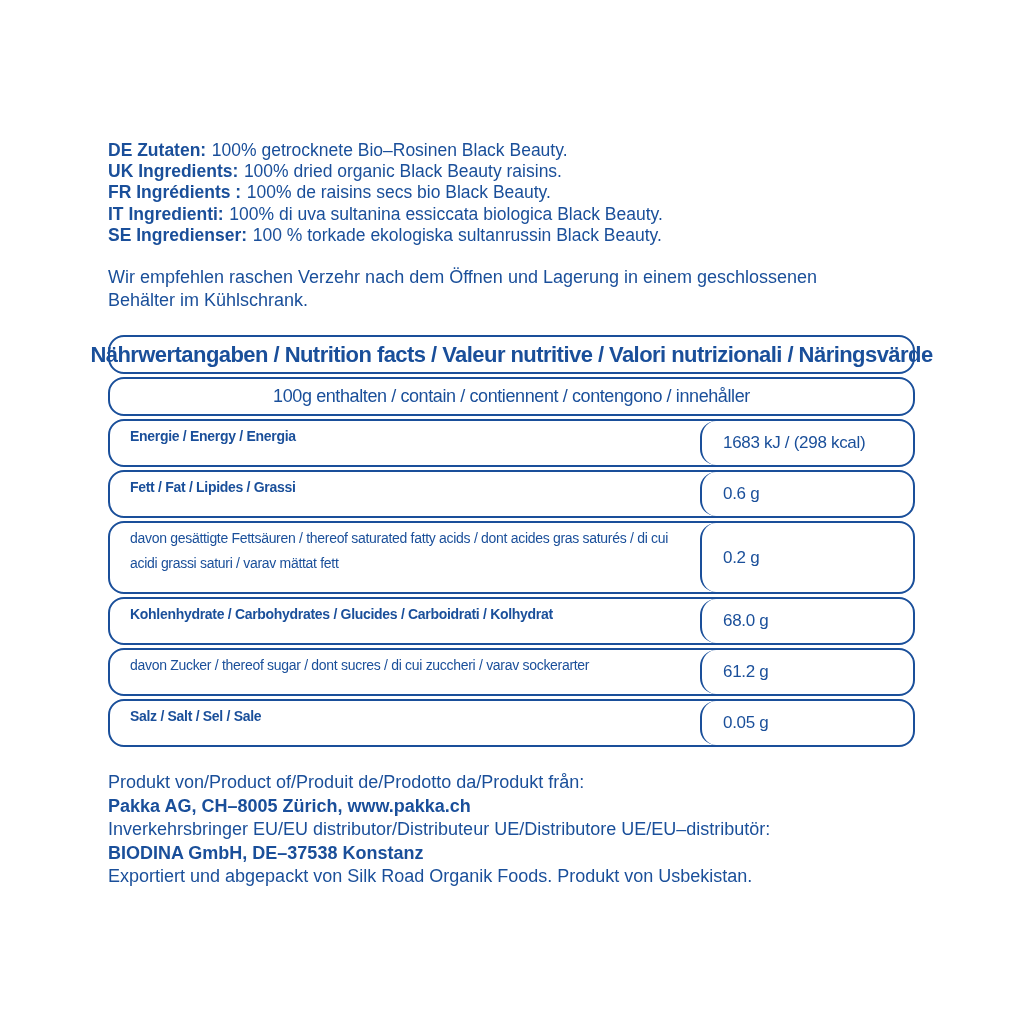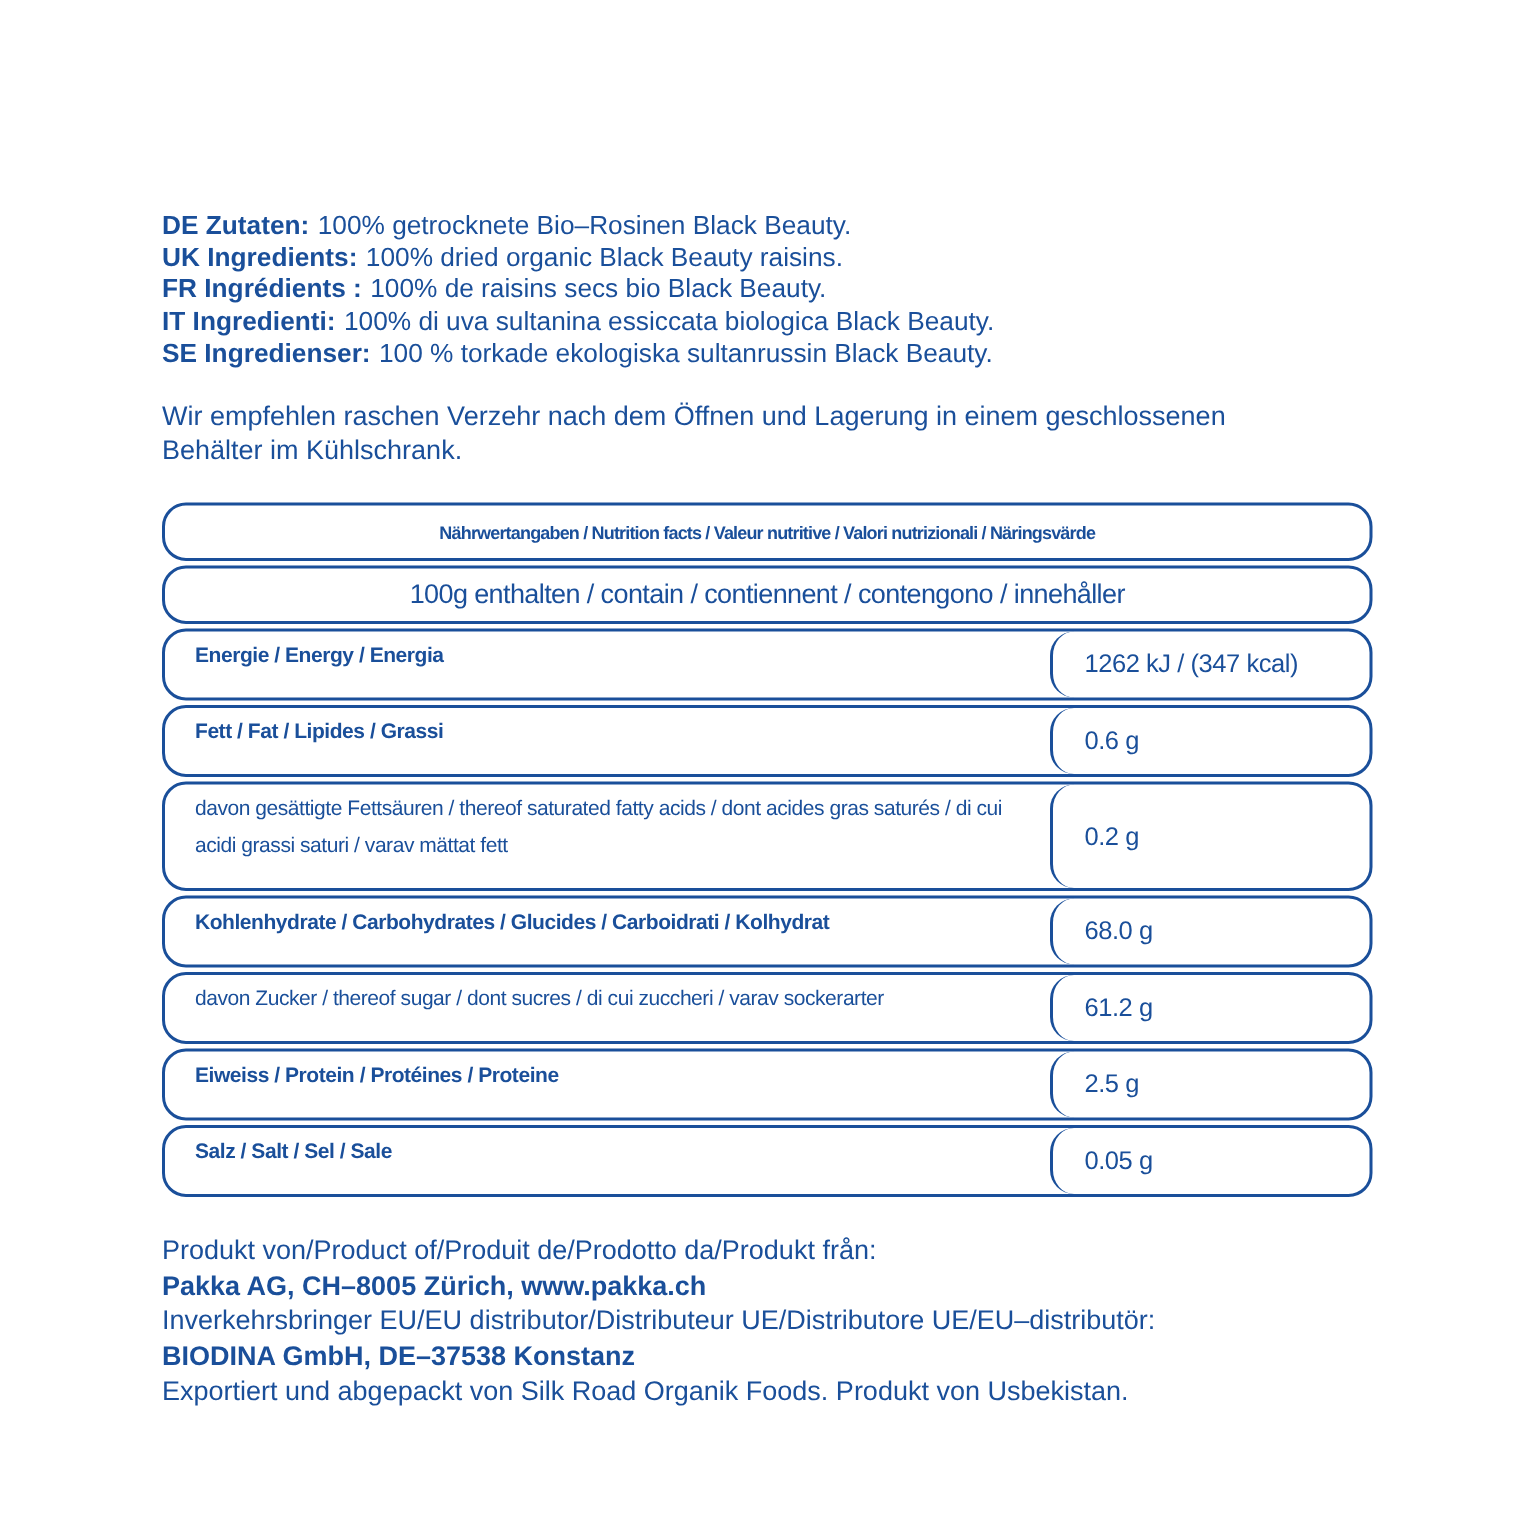--- a/index.html
+++ b/index.html
@@ -41,21 +41,21 @@
     display: flex;
     align-items: stretch;
     background: #ffffff;
   }
   .trow:first-child { margin-top: 0; }
   .trow.title-row {
     justify-content: center;
     align-items: center;
     min-height: 39px;
     font-weight: bold;
-    font-size: 12px;
+    font-size: 22px;
     letter-spacing: -0.55px;
     white-space: nowrap;
   }
   .trow.sub-row {
     justify-content: center;
     align-items: center;
     min-height: 39px;
     font-size: 18px;
     letter-spacing: -0.4px;
   }
@@ -114,41 +114,37 @@
     <div class="ntable">
       <div class="trow title-row">
         <span>Nährwertangaben / Nutrition facts / Valeur nutritive / Valori nutrizionali / Näringsvärde</span>
       </div>
       <div class="trow sub-row">
         <span>100g enthalten / contain / contiennent / contengono / innehåller</span>
       </div>
 
       <div class="trow data-row">
         <div class="tlabel bold">Energie / Energy / Energia</div>
-        <div class="tvalue">1262 kJ / (347 kcal)</div>
+        <div class="tvalue">1683 kJ / (298 kcal)</div>
       </div>
       <div class="trow data-row">
         <div class="tlabel bold">Fett / Fat / Lipides / Grassi</div>
         <div class="tvalue">0.6 g</div>
       </div>
       <div class="trow data-row">
         <div class="tlabel">davon gesättigte Fettsäuren / thereof saturated fatty acids / dont acides gras saturés / di cui acidi grassi saturi / varav mättat fett</div>
         <div class="tvalue">0.2 g</div>
       </div>
       <div class="trow data-row">
         <div class="tlabel bold">Kohlenhydrate / Carbohydrates / Glucides / Carboidrati / Kolhydrat</div>
         <div class="tvalue">68.0 g</div>
       </div>
       <div class="trow data-row">
         <div class="tlabel">davon Zucker / thereof sugar / dont sucres / di cui zuccheri / varav sockerarter</div>
         <div class="tvalue">61.2 g</div>
-      </div>
-      <div class="trow data-row">
-        <div class="tlabel bold">Eiweiss / Protein / Protéines / Proteine</div>
-        <div class="tvalue">2.5 g</div>
       </div>
       <div class="trow data-row">
         <div class="tlabel bold">Salz / Salt / Sel / Sale</div>
         <div class="tvalue">0.05 g</div>
       </div>
     </div>
 
     <div class="footer">
       <div class="f-line">Produkt von/Product of/Produit de/Prodotto da/Produkt från:</div>
       <div class="f-line bold">Pakka AG, CH–8005 Zürich, www.pakka.ch</div>

